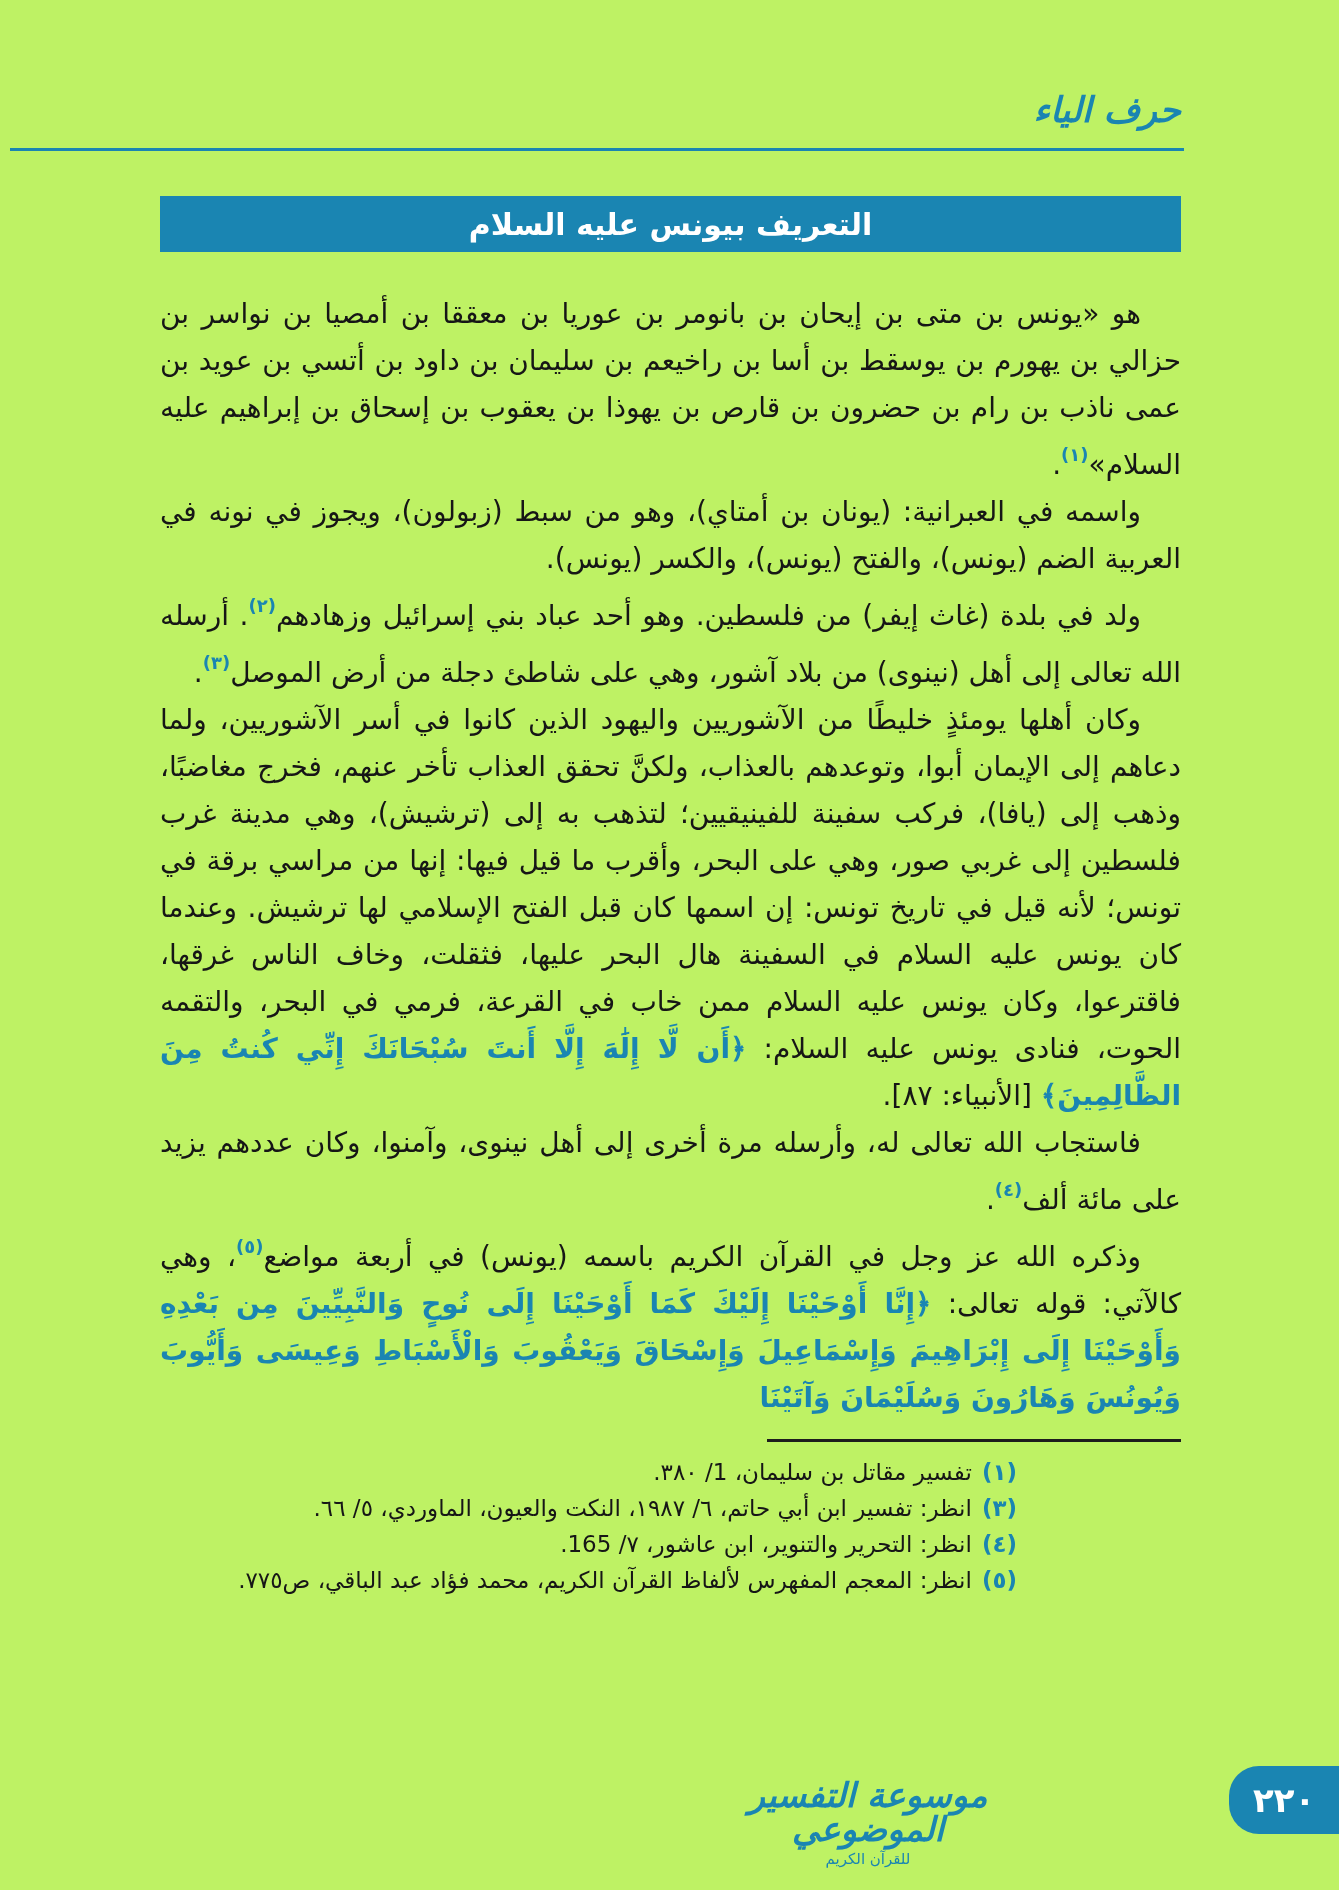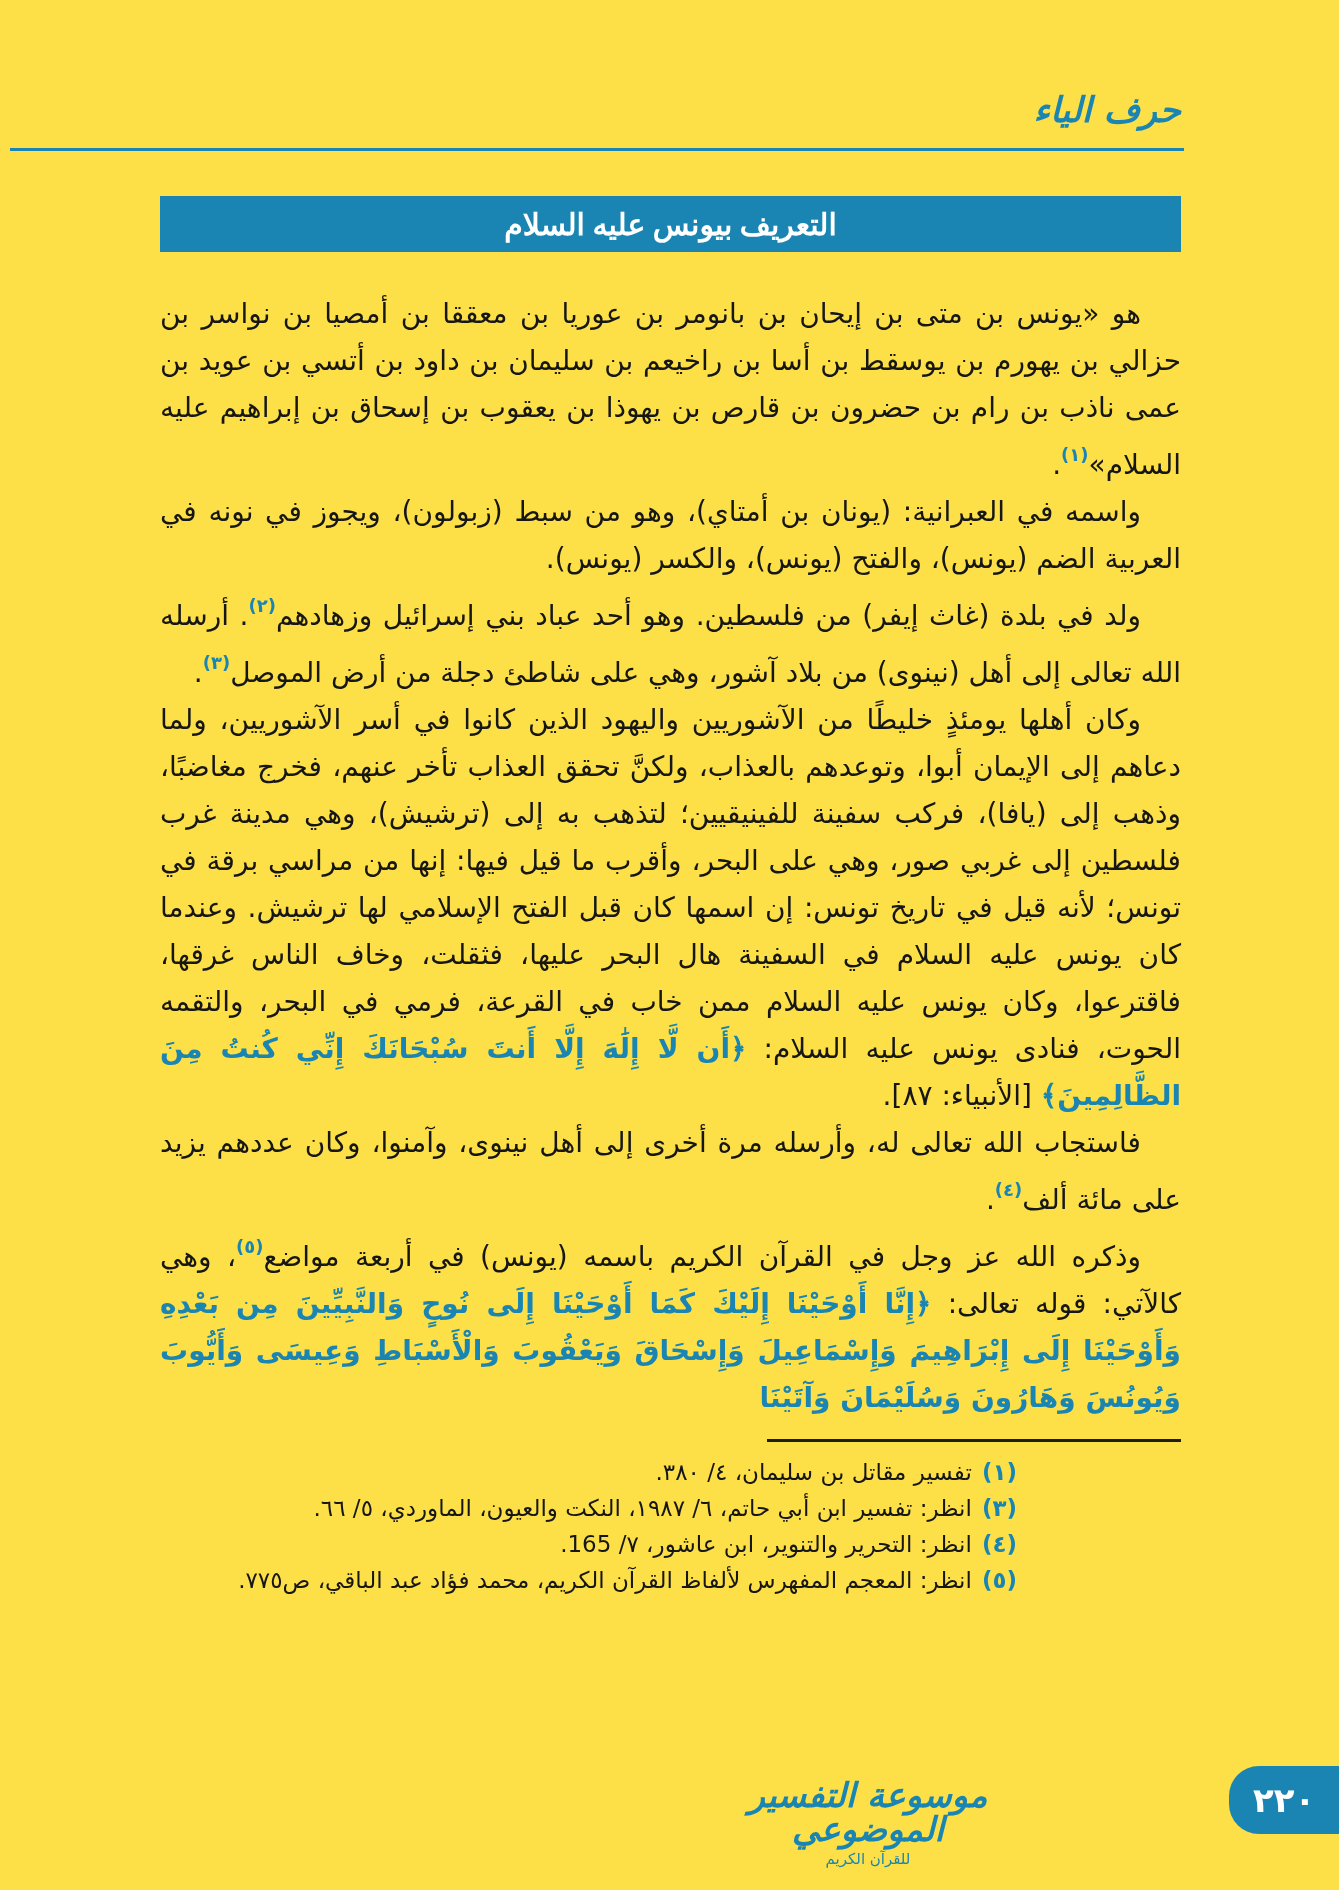--- a/index.html
+++ b/index.html
@@ -1,41 +1,40 @@
 <!DOCTYPE html>
 <html lang="ar" dir="rtl" style="--accent: #1a85b2; --ink: #161616;"><head>
 <meta charset="utf-8">
 <style>
   * { margin:0; padding:0; box-sizing:border-box; }
   html,body { background:#e9e9e9; }
   body { font-family:"DejaVu Sans", sans-serif; }
 
   .page {
     position:relative; width:1339px; height:1890px; margin:0 auto;
-    background:#fde047; direction:rtl; overflow:hidden; color:var(--ink,#161616);
+    background:#bef264; direction:rtl; overflow:hidden; color:var(--ink,#161616);
   }
 
   
   .header-label {
     position:absolute; top:90px; right:158px;
     font-size:35px; font-weight:bold; color:var(--accent,#1a85b2);
     font-style:italic;
   }
   .header-rule {
     position:absolute; top:148px; left:10px; right:155px; height:3px;
     background:var(--accent,#1a85b2);
   }
 
   .content { position:absolute; top:196px; right:158px; left:160px; }
 
   .banner {
     height:56px; background:var(--accent,#1a85b2);
     display:flex; align-items:center; justify-content:center;
     margin-bottom:38px;
-    font-family:Liberation Serif, serif;
   }
   .banner-title { color:#ffffff; font-size:30px; font-weight:bold; }
 
   .section-heading {
     color:var(--accent,#1a85b2); font-size:30px; font-weight:bold;
     margin-bottom:16px;
   }
 
   .body-text { font-size:28px; line-height:47px; text-align:justify; }
   .para { text-indent:40px; }
@@ -89,21 +88,21 @@
         <p class="para"><span class="seg-text">واسمه في العبرانية: (يونان بن أمتاي)، وهو من سبط (زبولون)، ويجوز في نونه في العربية الضم (يونس)، والفتح (يونس)، والكسر (يونس).</span></p>
         <p class="para"><span class="seg-text">ولد في بلدة (غاث إيفر) من فلسطين. وهو أحد عباد بني إسرائيل وزهادهم</span><span class="seg-fnref">(٢)</span><span class="seg-text">. أرسله الله تعالى إلى أهل (نينوى) من بلاد آشور، وهي على شاطئ دجلة من أرض الموصل</span><span class="seg-fnref">(٣)</span><span class="seg-text">.</span></p>
         <p class="para"><span class="seg-text">وكان أهلها يومئذٍ خليطًا من الآشوريين واليهود الذين كانوا في أسر الآشوريين، ولما دعاهم إلى الإيمان أبوا، وتوعدهم بالعذاب، ولكنَّ تحقق العذاب تأخر عنهم، فخرج مغاضبًا، وذهب إلى (يافا)، فركب سفينة للفينيقيين؛ لتذهب به إلى (ترشيش)، وهي مدينة غرب فلسطين إلى غربي صور، وهي على البحر، وأقرب ما قيل فيها: إنها من مراسي برقة في تونس؛ لأنه قيل في تاريخ تونس: إن اسمها كان قبل الفتح الإسلامي لها ترشيش. وعندما كان يونس عليه السلام في السفينة هال البحر عليها، فثقلت، وخاف الناس غرقها، فاقترعوا، وكان يونس عليه السلام ممن خاب في القرعة، فرمي في البحر، والتقمه الحوت، فنادى يونس عليه السلام: </span><span class="seg-quran">﴿أَن لَّا إِلَٰهَ إِلَّا أَنتَ سُبْحَانَكَ إِنِّي كُنتُ مِنَ الظَّالِمِينَ﴾</span><span class="seg-cite"> [الأنبياء: ٨٧].</span></p>
         <p class="para"><span class="seg-text">فاستجاب الله تعالى له، وأرسله مرة أخرى إلى أهل نينوى، وآمنوا، وكان عددهم يزيد على مائة ألف</span><span class="seg-fnref">(٤)</span><span class="seg-text">.</span></p>
         <p class="para"><span class="seg-text">وذكره الله عز وجل في القرآن الكريم باسمه (يونس) في أربعة مواضع</span><span class="seg-fnref">(٥)</span><span class="seg-text">، وهي كالآتي: قوله تعالى: </span><span class="seg-quran">﴿إِنَّا أَوْحَيْنَا إِلَيْكَ كَمَا أَوْحَيْنَا إِلَى نُوحٍ وَالنَّبِيِّينَ مِن بَعْدِهِ وَأَوْحَيْنَا إِلَى إِبْرَاهِيمَ وَإِسْمَاعِيلَ وَإِسْحَاقَ وَيَعْقُوبَ وَالْأَسْبَاطِ وَعِيسَى وَأَيُّوبَ وَيُونُسَ وَهَارُونَ وَسُلَيْمَانَ وَآتَيْنَا</span></p>
       </div>
 
     <div class="fn-sep"></div>
 
     <div id="footnotes" class="footnotes">
-        <div class="footnote"><span class="fn-num">(١)</span><span class="fn-text">تفسير مقاتل بن سليمان، ٤/ ٣٨٠.</span></div>
+        <div class="footnote"><span class="fn-num">(١)</span><span class="fn-text">تفسير مقاتل بن سليمان، 1/ ٣٨٠.</span></div>
         <div class="footnote"><span class="fn-num">(٣)</span><span class="fn-text">انظر: تفسير ابن أبي حاتم، ٦/ ١٩٨٧، النكت والعيون، الماوردي، ٥/ ٦٦.</span></div>
         <div class="footnote"><span class="fn-num">(٤)</span><span class="fn-text">انظر: التحرير والتنوير، ابن عاشور، ٧/ 165.</span></div>
         <div class="footnote"><span class="fn-num">(٥)</span><span class="fn-text">انظر: المعجم المفهرس لألفاظ القرآن الكريم، محمد فؤاد عبد الباقي، ص٧٧٥.</span></div>
       </div>
 
   </div>
 
   <div class="logo">
     <div class="logo-l1">موسوعة التفسير الموضوعي</div>
     <div class="logo-l2">للقرآن الكريم</div>

